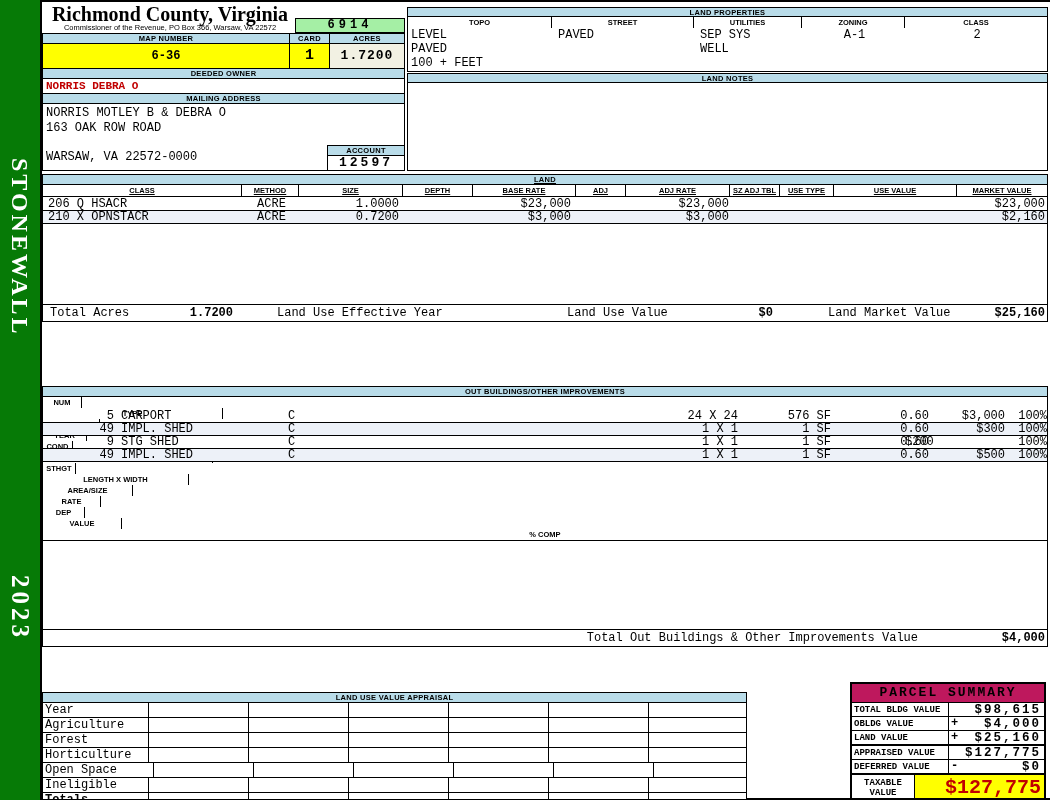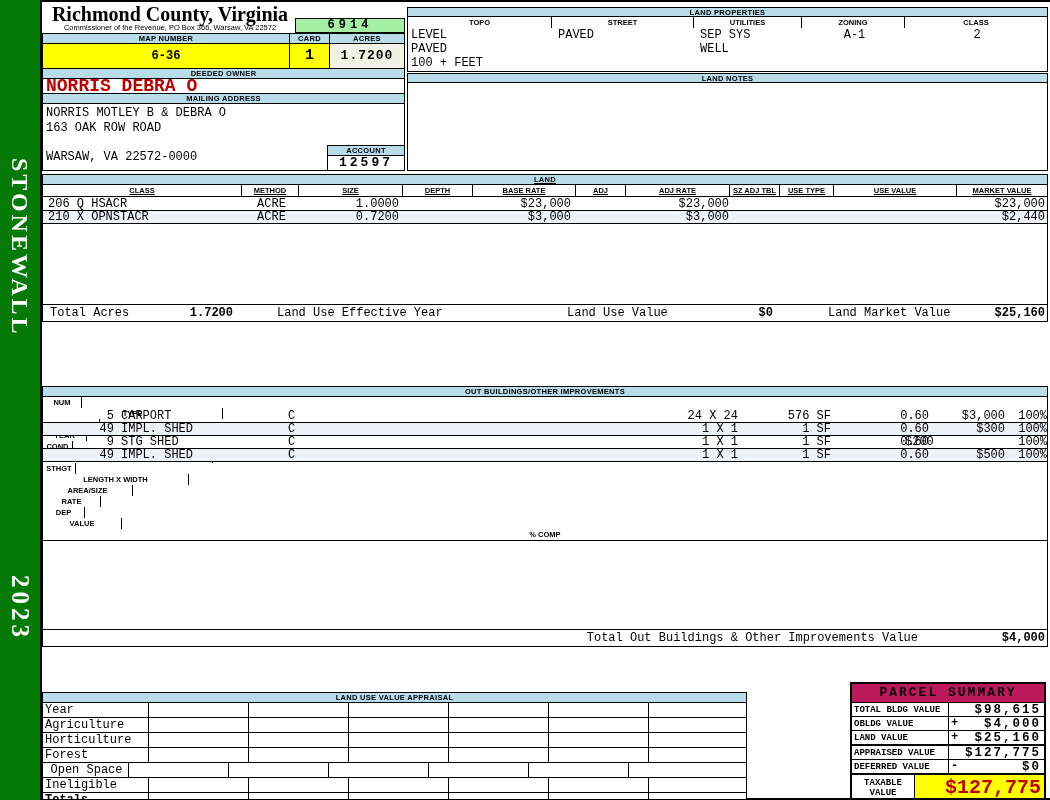--- a/index.html
+++ b/index.html
@@ -52,21 +52,21 @@
 
     <div class="abs hdrbar" style="left:0; top:31px; width:248px; height:11px;">MAP NUMBER</div>
     <div class="abs hdrbar" style="left:247px; top:31px; width:41px; height:11px;">CARD</div>
     <div class="abs hdrbar" style="left:287px; top:31px; width:76px; height:11px;">ACRES</div>
 
     <div class="abs box mono bold" style="left:0; top:41px; width:248px; height:26px; background:#FFFF00; text-align:center; font-size:12px; line-height:24px;">6-36</div>
     <div class="abs box mono bold" style="left:247px; top:41px; width:41px; height:26px; background:#FFFF00; text-align:center; font-size:15px; line-height:24px;">1</div>
     <div class="abs box mono bold" style="left:287px; top:41px; width:76px; height:26px; background:#F2F1E3; text-align:center; font-size:13px; line-height:24px; letter-spacing:1px;">1.7200</div>
 
     <div class="abs hdrbar" style="left:0; top:66px; width:363px; height:11px;">DEEDED OWNER</div>
-    <div class="abs box mono bold" style="left:0; top:76px; width:363px; height:16px; color:#C00000; padding-left:3px; line-height:14px; font-size:18px;">NORRIS DEBRA O</div>
+    <div class="abs box mono bold" style="left:0; top:76px; width:363px; height:16px; color:#C00000; padding-left:3px; line-height:14px; font-size:11px;">NORRIS DEBRA O</div>
 
     <div class="abs hdrbar" style="left:0; top:91px; width:363px; height:11px;">MAILING ADDRESS</div>
     <div class="abs box" style="left:0; top:101px; width:363px; height:68px;">
       <div class="mono" style="position:absolute; left:3px; top:2px; line-height:14px;">NORRIS MOTLEY B &amp; DEBRA O</div>
       <div class="mono" style="position:absolute; left:3px; top:17px; line-height:14px;">163 OAK ROW ROAD</div>
       <div class="mono" style="position:absolute; left:3px; top:46px; line-height:14px;">WARSAW, VA 22572-0000</div>
     </div>
 
     <div class="abs hdrbar" style="left:285px; top:143px; width:78px; height:11px;">ACCOUNT</div>
     <div class="abs box mono bold" style="left:285px; top:153px; width:78px; height:16px; text-align:center; letter-spacing:3px; font-size:13px; line-height:14px;">12597</div>
@@ -115,21 +115,21 @@
         <span style="left:431px; width:97px; text-align:right;">$23,000</span>
         <span style="left:584px; width:102px; text-align:right;">$23,000</span>
         <span style="left:900px; width:102px; text-align:right;">$23,000</span>
       </div>
       <div class="trow stripe" style="top:36px;">
         <span style="left:5px;">210 X OPNSTACR</span>
         <span style="left:200px; width:57px; text-align:center;">ACRE</span>
         <span style="left:257px; width:99px; text-align:right;">0.7200</span>
         <span style="left:431px; width:97px; text-align:right;">$3,000</span>
         <span style="left:584px; width:102px; text-align:right;">$3,000</span>
-        <span style="left:900px; width:102px; text-align:right;">$2,440</span>
+        <span style="left:900px; width:102px; text-align:right;">$2,160</span>
       </div>
       <div class="trow" style="top:129px; height:17px; border-top:1px solid #000; border-bottom:none;">
         <span style="left:7px; line-height:17px;">Total Acres</span>
         <span class="bold" style="left:120px; width:70px; text-align:right; line-height:17px;">1.7200</span>
         <span style="left:234px; line-height:17px;">Land Use Effective Year</span>
         <span style="left:524px; line-height:17px;">Land Use Value</span>
         <span class="bold" style="left:660px; width:70px; text-align:right; line-height:17px;">$0</span>
         <span style="left:785px; line-height:17px;">Land Market Value</span>
         <span class="bold" style="left:900px; width:102px; text-align:right; line-height:17px;">$25,160</span>
       </div>
@@ -212,39 +212,39 @@
       <div class="apr-row">
         <div class="mono" style="width:106px; padding-left:2px;">Agriculture</div>
         <div style="width:100px;"></div>
           <div style="width:100px;"></div>
           <div style="width:100px;"></div>
           <div style="width:100px;"></div>
           <div style="width:100px;"></div>
           <div style="flex:1;"></div>
       </div>
       <div class="apr-row">
+        <div class="mono" style="width:106px; padding-left:2px;">Forest</div>
+        <div style="width:100px;"></div>
+          <div style="width:100px;"></div>
+          <div style="width:100px;"></div>
+          <div style="width:100px;"></div>
+          <div style="width:100px;"></div>
+          <div style="flex:1;"></div>
+      </div>
+      <div class="apr-row">
         <div class="mono" style="width:106px; padding-left:2px;">Horticulture</div>
         <div style="width:100px;"></div>
           <div style="width:100px;"></div>
           <div style="width:100px;"></div>
           <div style="width:100px;"></div>
           <div style="width:100px;"></div>
           <div style="flex:1;"></div>
       </div>
       <div class="apr-row">
-        <div class="mono" style="width:106px; padding-left:2px;">Forest</div>
-        <div style="width:100px;"></div>
-          <div style="width:100px;"></div>
-          <div style="width:100px;"></div>
-          <div style="width:100px;"></div>
-          <div style="width:100px;"></div>
-          <div style="flex:1;"></div>
-      </div>
-      <div class="apr-row">
-        <div class="mono" style="width:86px; padding-left:2px;text-align:center;">Open Space</div>
+        <div class="mono" style="width:111px; padding-left:2px;">Open Space</div>
         <div style="width:100px;"></div>
           <div style="width:100px;"></div>
           <div style="width:100px;"></div>
           <div style="width:100px;"></div>
           <div style="width:100px;"></div>
           <div style="flex:1;"></div>
       </div>
       <div class="apr-row">
         <div class="mono" style="width:106px; padding-left:2px;">Ineligible</div>
         <div style="width:100px;"></div>

